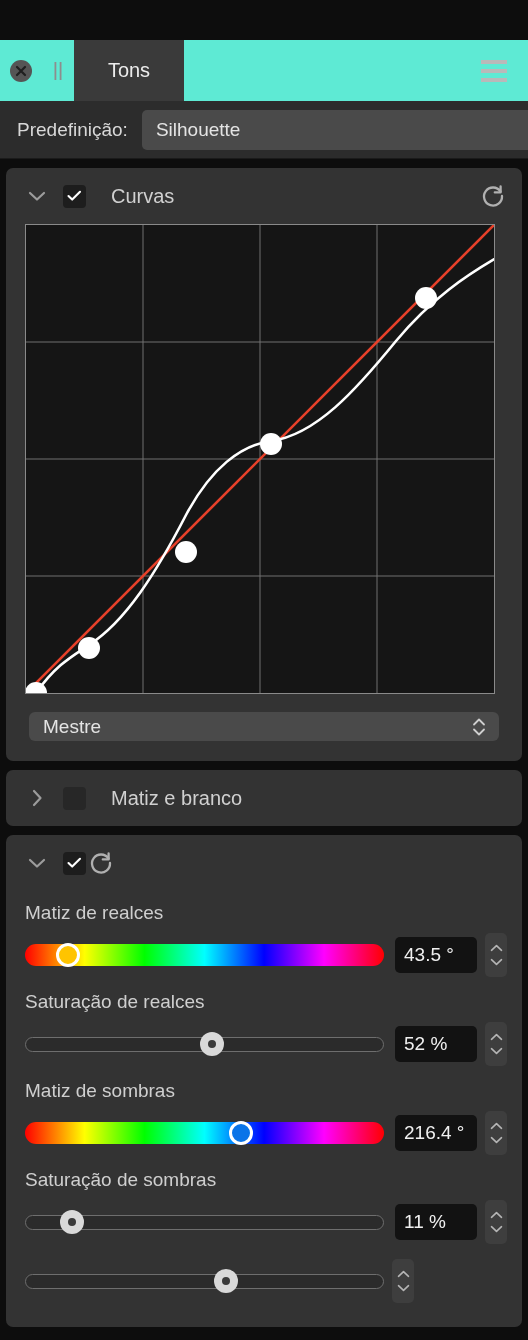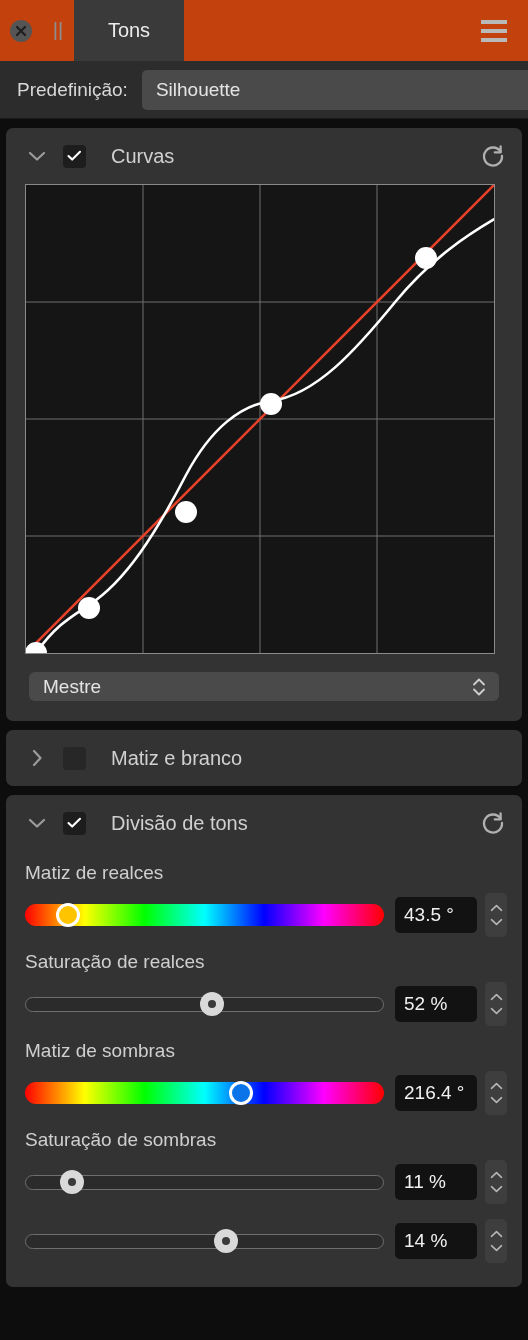--- a/index.html
+++ b/index.html
@@ -20,23 +20,24 @@
     position: relative;
     width: 528px;
     height: 1340px;
     background: #0d0d0d;
   }
 
   
   .tabbar {
     position: relative;
     height: 61px;
-    background: #c2410c;
+    background: #5eead4;
     display: flex;
     align-items: stretch;
+    margin-top: 40px;
   }
   .tab-close {
     width: 42px;
     display: flex;
     align-items: center;
     justify-content: center;
   }
   .close-glyph {
     width: 24px; height: 24px;
     display: block;
@@ -384,21 +385,20 @@
       <div class="chev">
         <svg width="18" height="12" viewBox="0 0 18 12">
           <path d="M2 3 L9 9.5 L16 3" fill="none" stroke="#9c9c9c" stroke-width="2.2" stroke-linecap="round" stroke-linejoin="round"></path>
         </svg>
       </div>
       <div class="checkbox">
         <svg width="15" height="12" viewBox="0 0 15 12">
           <path d="M1.5 6 L5.2 9.6 L13 1.8" fill="none" stroke="#ffffff" stroke-width="2.1" stroke-linecap="round" stroke-linejoin="round"></path>
         </svg>
       </div>
-      <div class="panel-title">Divisão de tons</div>
       <div class="reset-btn">
         <svg width="28" height="28" viewBox="0 0 28 28">
           <path d="M21.5 9.5 A9 9 0 1 0 23 14" fill="none" stroke="#b0b0b0" stroke-width="2.3" stroke-linecap="round"></path>
           <path d="M21.6 4.4 L21.6 10.4 L15.8 10.4" fill="none" stroke="#b0b0b0" stroke-width="2.3" stroke-linecap="round" stroke-linejoin="round"></path>
         </svg>
       </div>
     </div>
 
     <div class="split-body" id="split-rows">
         <div class="row-label">Matiz de realces</div>
@@ -463,21 +463,20 @@
             <svg width="13" height="8" viewBox="0 0 13 8">
               <path d="M1.5 1.7 L6.5 6.4 L11.5 1.7" fill="none" stroke="#b5b5b5" stroke-width="1.6" stroke-linecap="round" stroke-linejoin="round"></path>
             </svg>
           </div>
         </div>
         <div class="slider-row">
           <div class="slider-area">
             <div class="track-plain"></div>
             <div class="thumb" style="left: 201.04px;"></div>
           </div>
-          <div class="num-field">14 %</div>
           <div class="stepper">
             <svg width="13" height="8" viewBox="0 0 13 8">
               <path d="M1.5 6.3 L6.5 1.6 L11.5 6.3" fill="none" stroke="#b5b5b5" stroke-width="1.6" stroke-linecap="round" stroke-linejoin="round"></path>
             </svg>
             <svg width="13" height="8" viewBox="0 0 13 8">
               <path d="M1.5 1.7 L6.5 6.4 L11.5 1.7" fill="none" stroke="#b5b5b5" stroke-width="1.6" stroke-linecap="round" stroke-linejoin="round"></path>
             </svg>
           </div>
         </div>
       </div>

